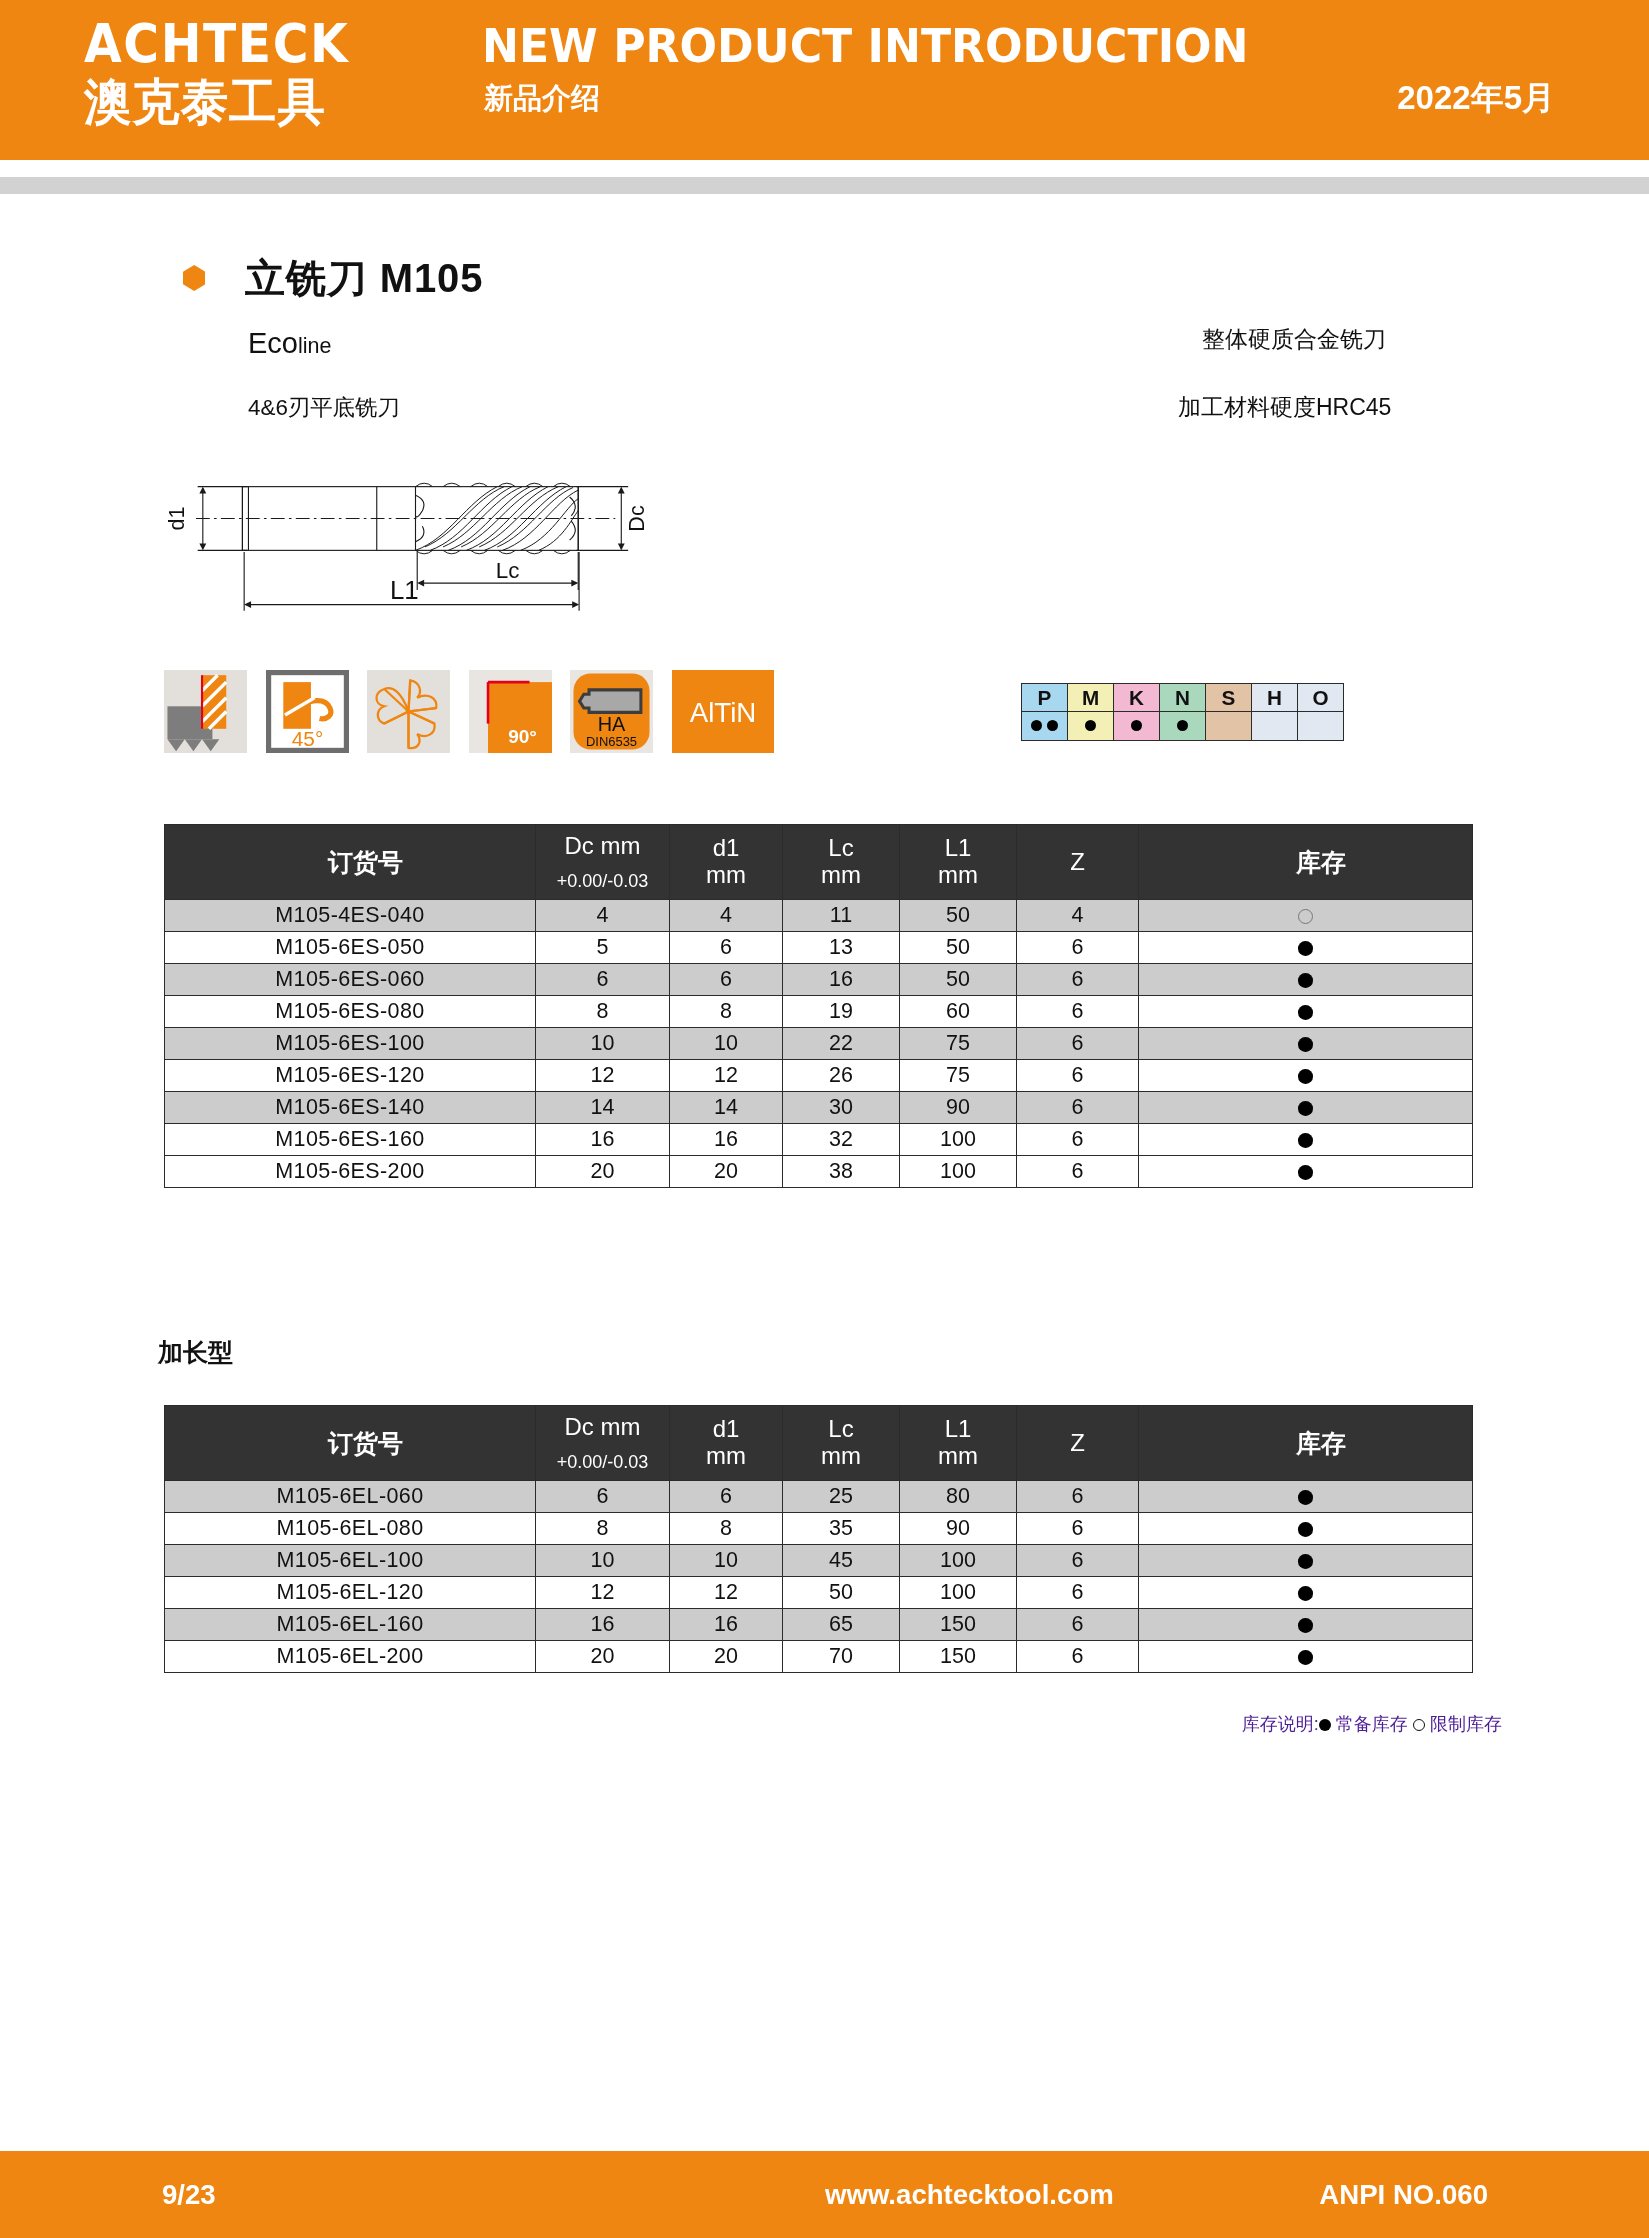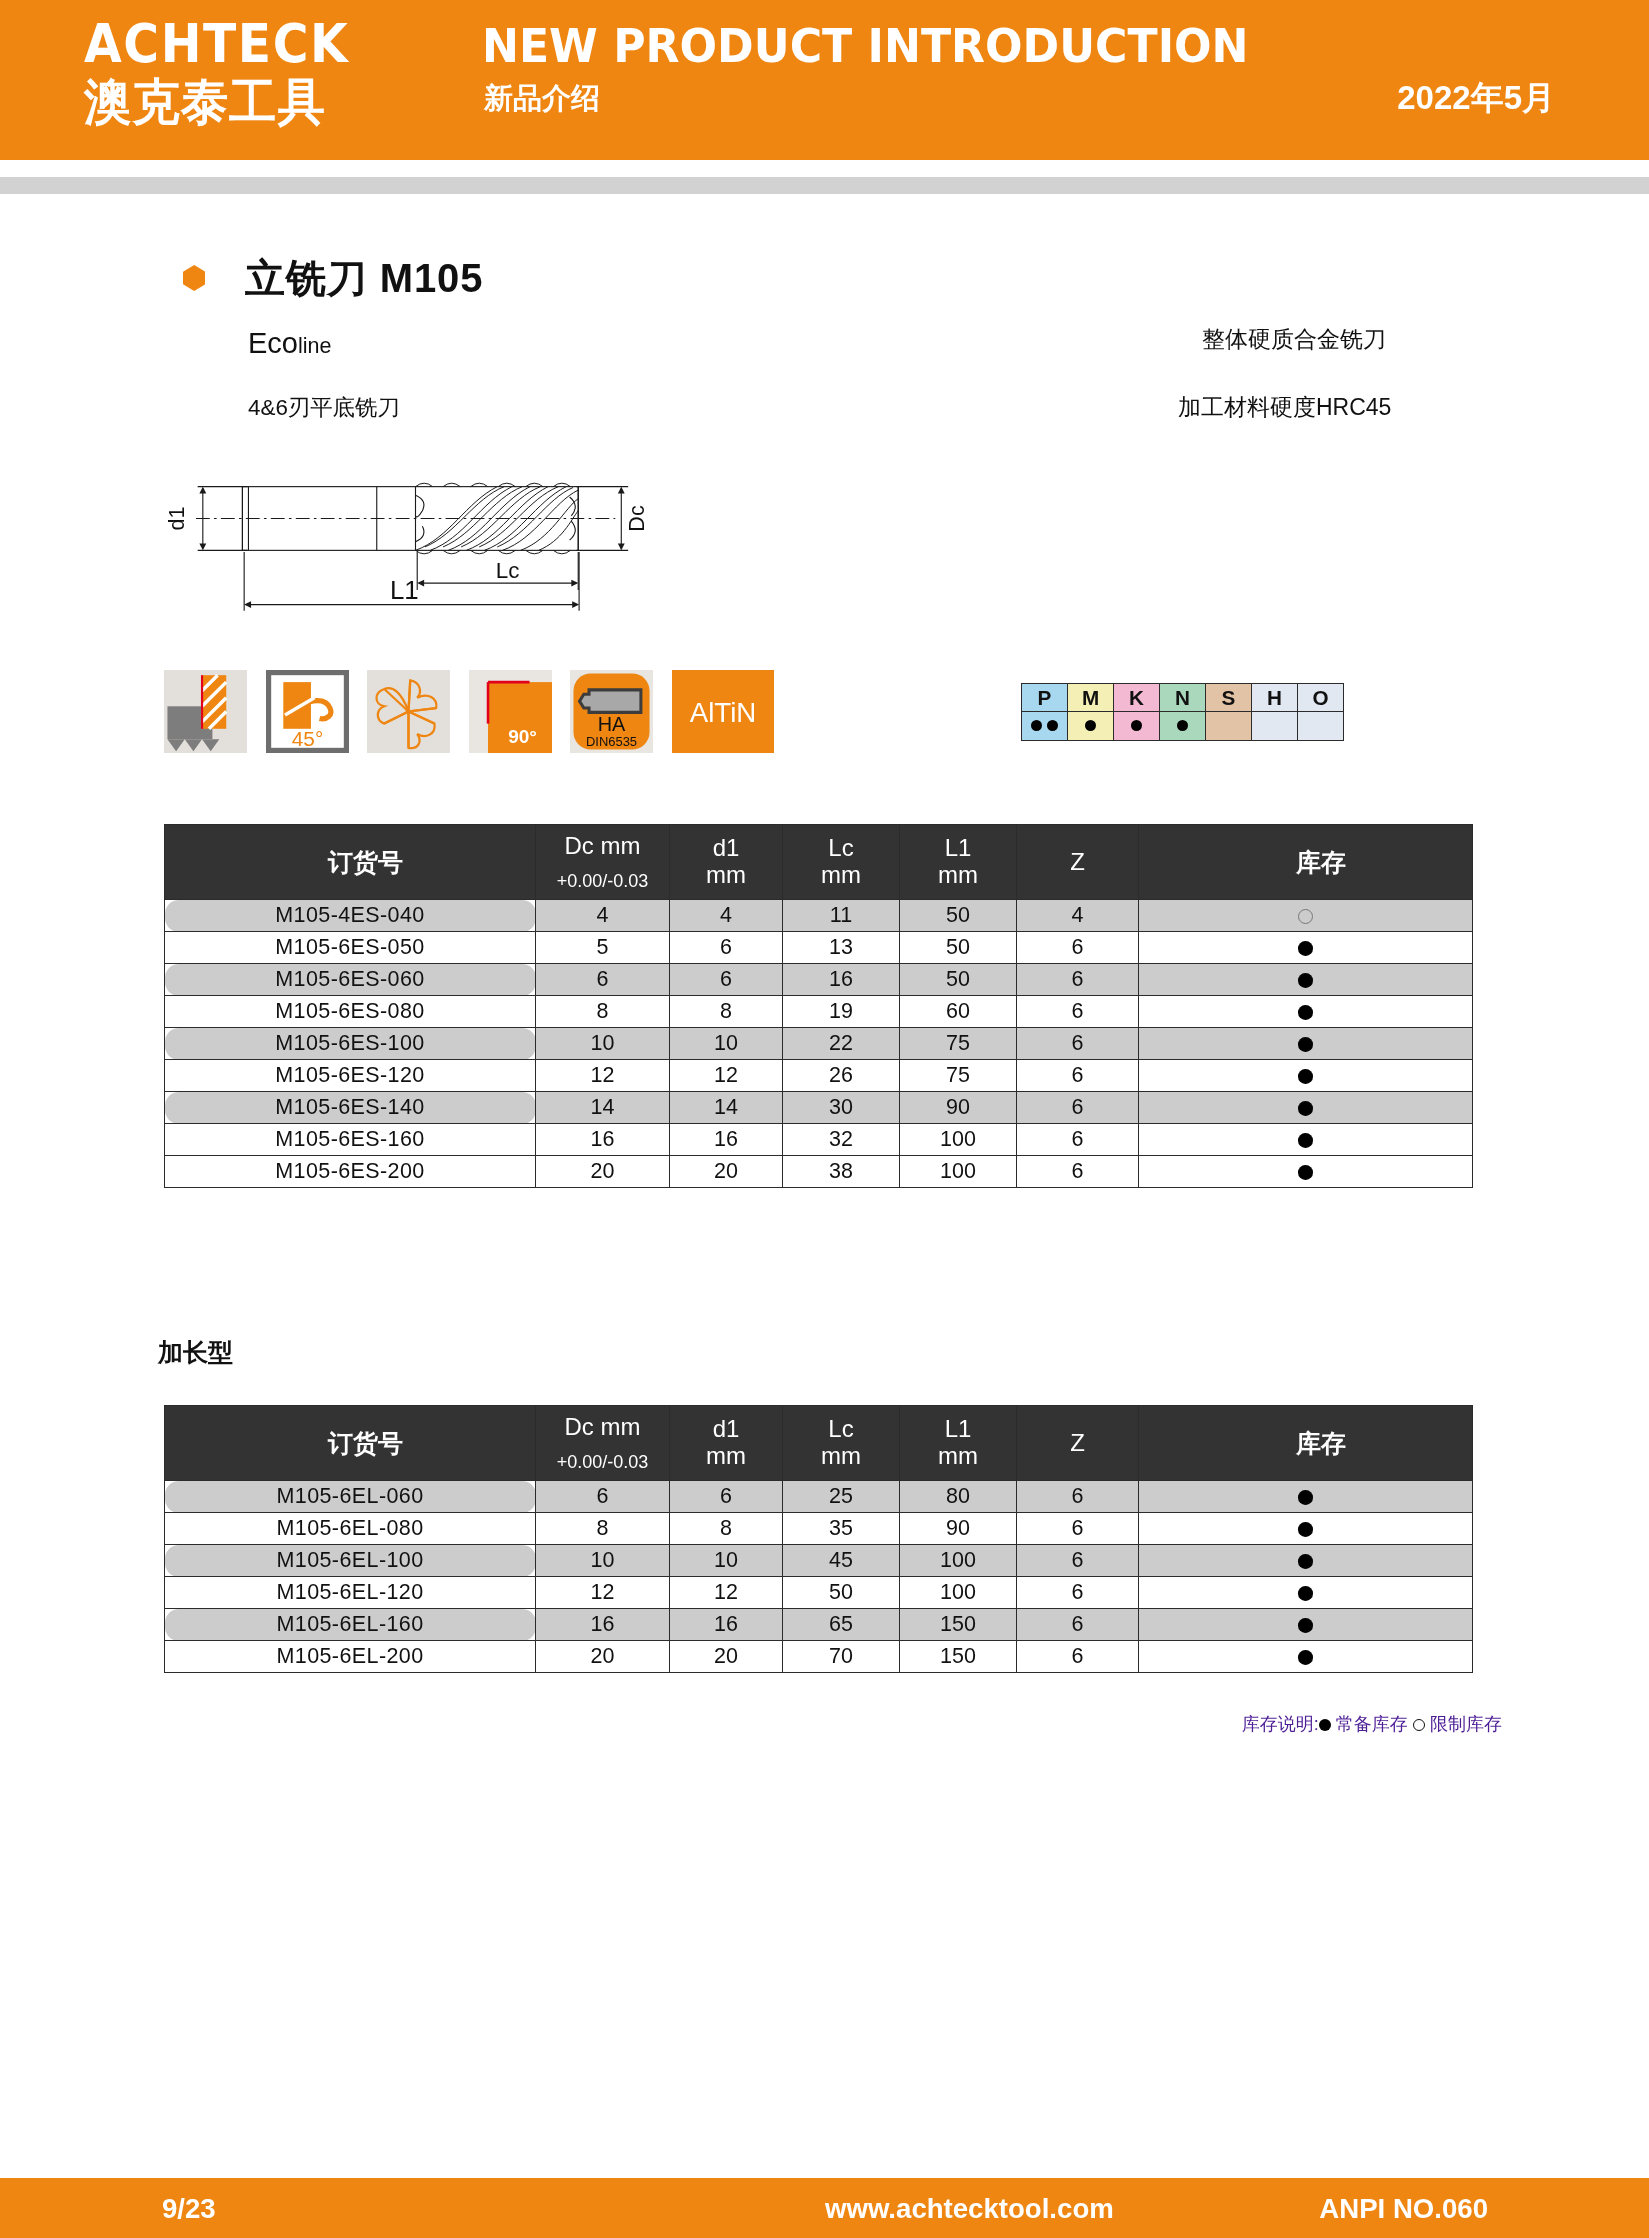--- a/index.html
+++ b/index.html
@@ -101,34 +101,34 @@
   }
   .ptable thead th{
     background:#333333;color:#fff;font-weight:normal;
     height:74px;line-height:1.12;
   }
   .ptable thead th .h1{font-size:24px;display:block;}
   .ptable thead th .h2{font-size:18px;display:block;margin-top:11px;}
   .ptable thead th .hcn{font-size:25px;font-weight:bold;margin-left:31px;}
   .ptable tbody tr td{height:31px;}
   .ptable tbody tr.alt td{background:#cccccc;}
-  .ptable tbody tr td.code{letter-spacing:0.4px;border-radius:14px;}
+  .ptable tbody tr td.code{letter-spacing:0.4px;}
   .sdot{width:14.6px;height:14.6px;border-radius:50%;background:#000;display:inline-block;vertical-align:middle;}
   .sring{width:13px;height:13px;border-radius:50%;border:1.7px solid #777;display:inline-block;vertical-align:middle;}
   .section-label{
     position:absolute;font-size:25px;font-weight:bold;color:#111;
   }
   .stock-note{
     position:absolute;right:148px;top:1712px;font-size:18px;color:#4c1d95;white-space:nowrap;text-align:center;
   }
   .stock-note .sdot{width:12px;height:12px;}
   .stock-note .sring{width:10.3px;height:10.3px;border-color:#111;}
   
   .footer{
-    position:absolute;left:0;bottom:0;width:1650px;height:61px;background:#ef8612;
+    position:absolute;left:0;bottom:0;width:1650px;height:88px;background:#ef8612;
   }
   .footer div{position:absolute;top:50%;transform:translateY(-50%);color:#fff;}
   .f-page{left:162px;font-size:27.6px;font-weight:bold;}
   .f-url{left:50%;transform:translate(-50%,-50%);font-size:27.6px;font-weight:bold;}
   .f-no{right:162px;font-size:27.6px;font-weight:bold;}
 </style>
 </head>
 <body>
 
 <div class="header">

